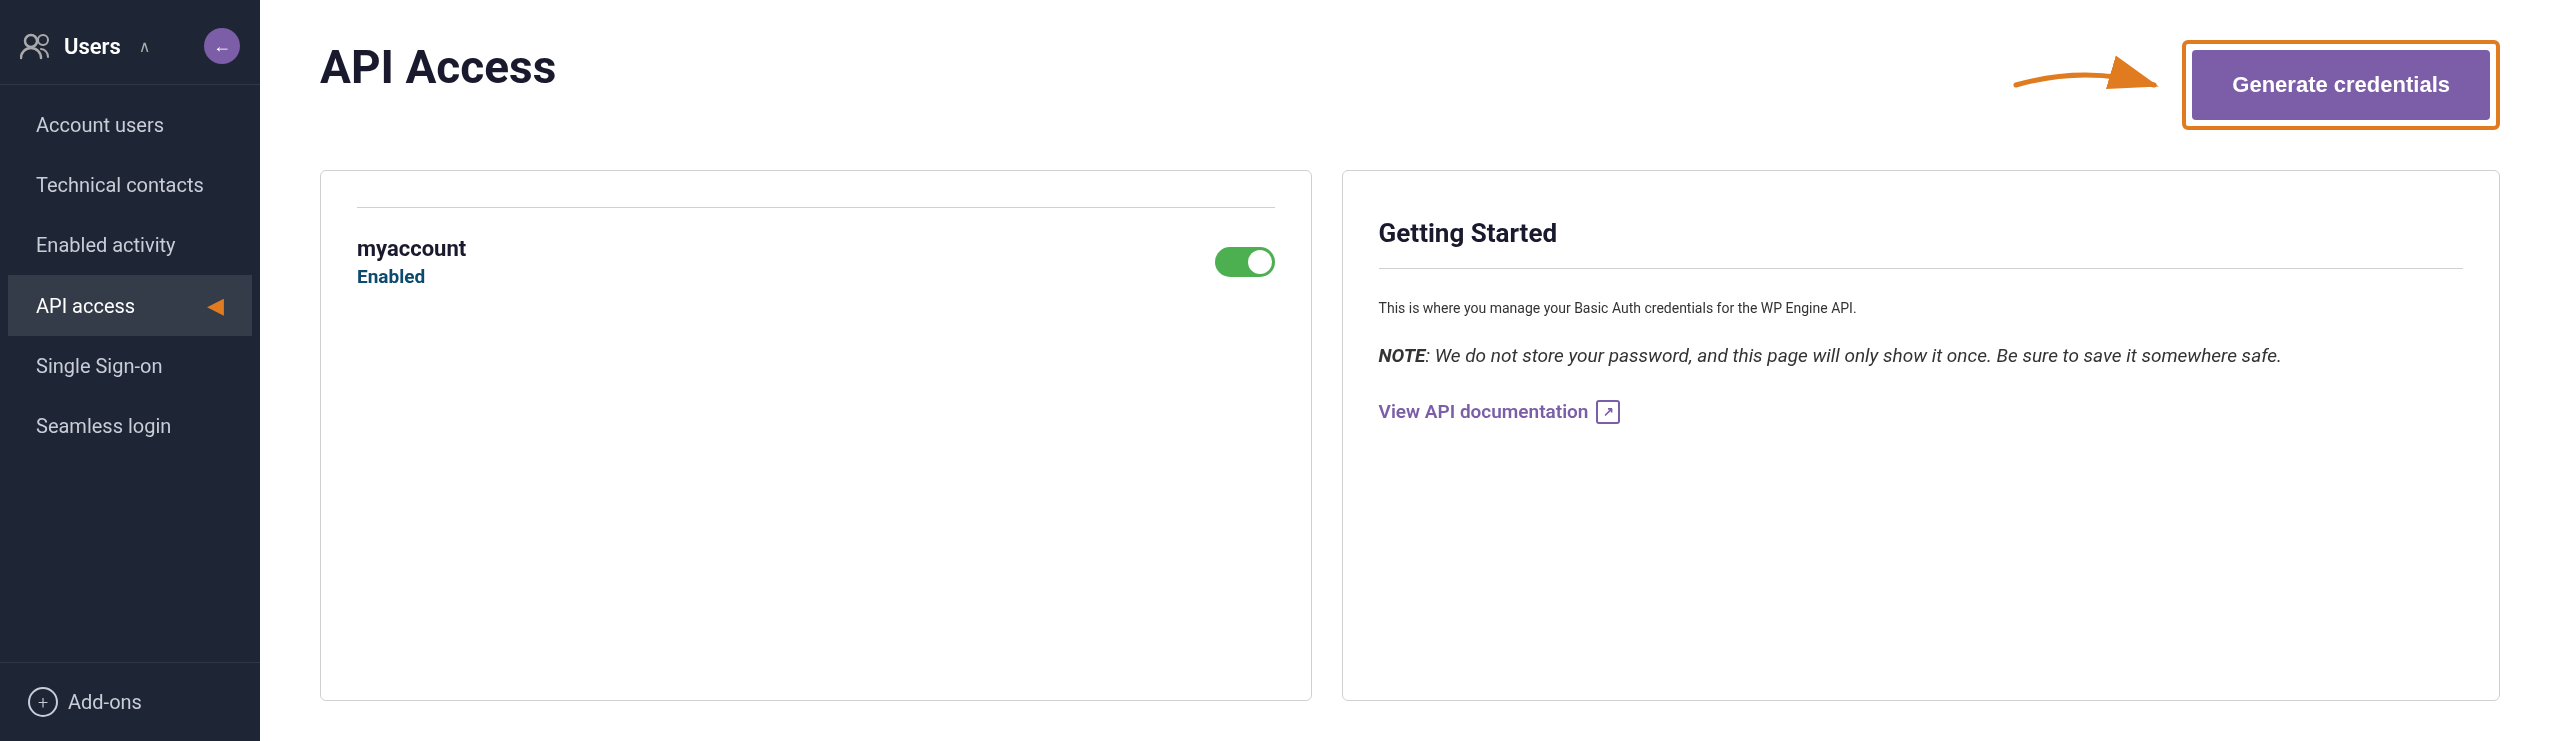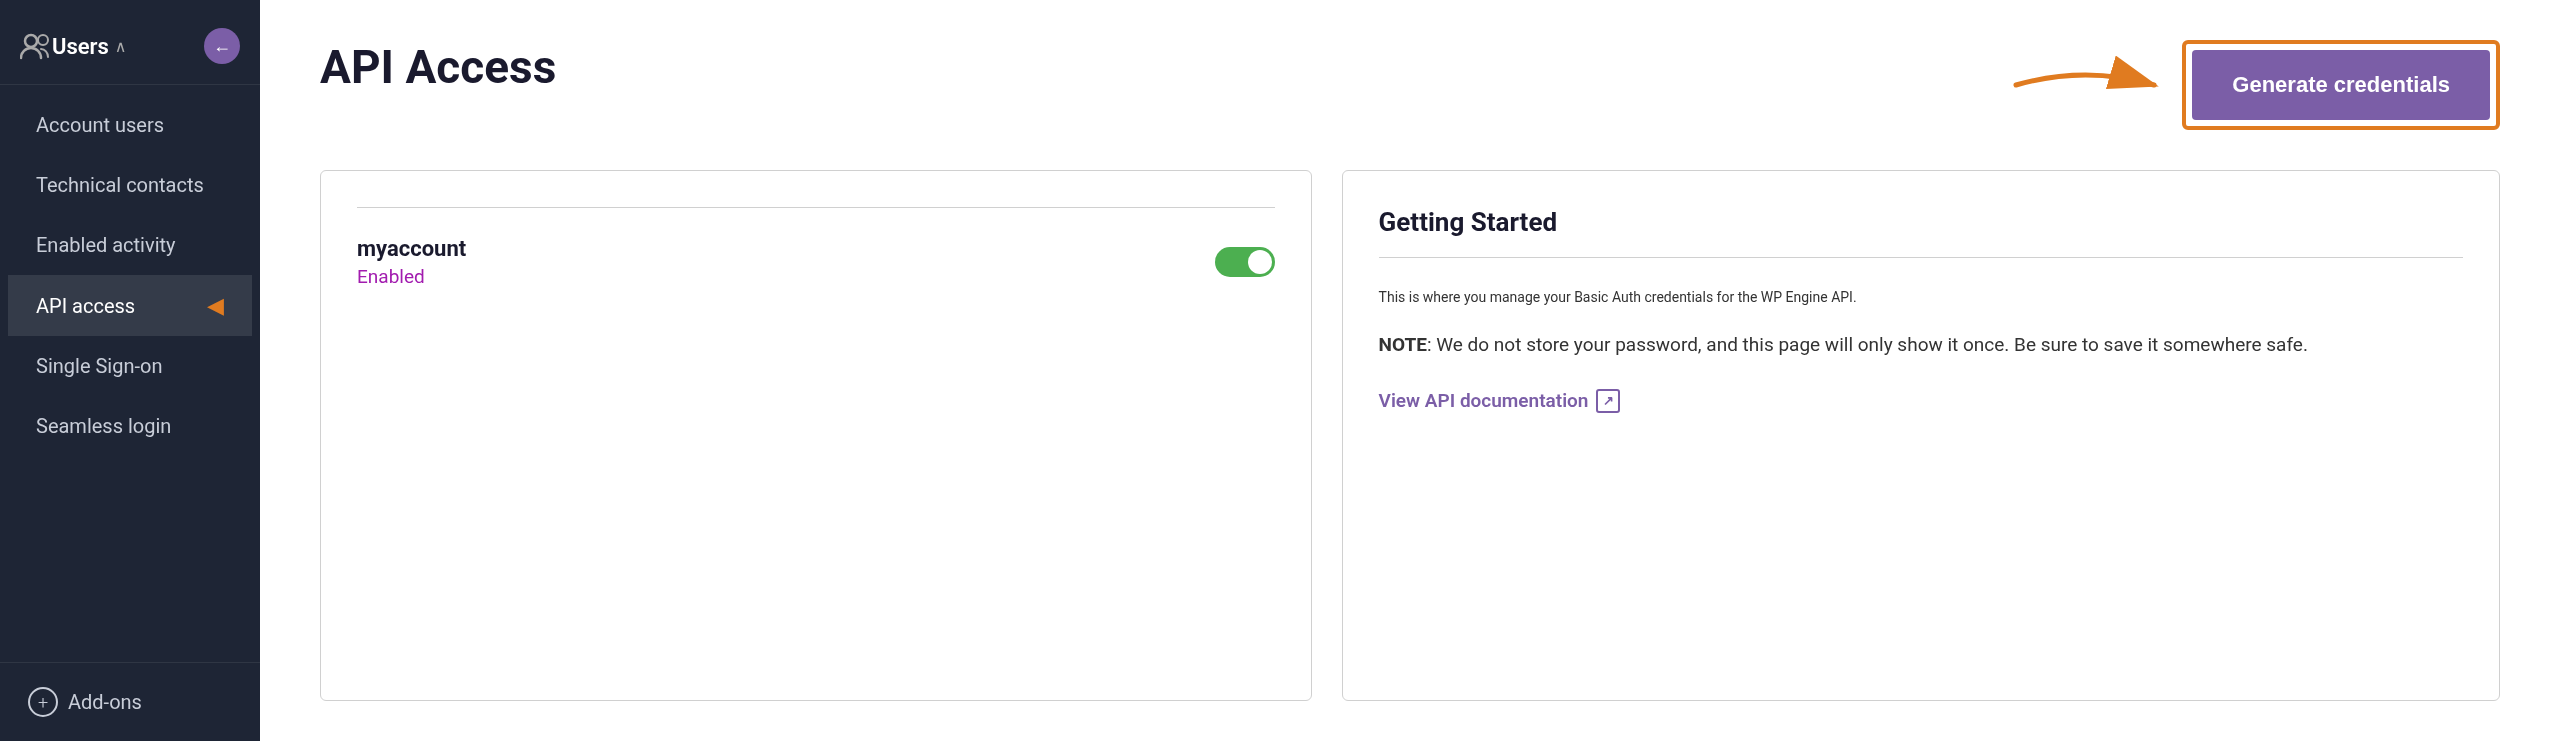--- a/index.html
+++ b/index.html
@@ -27,20 +27,21 @@
       display: flex;
       align-items: center;
       justify-content: space-between;
       padding: 28px 20px 20px 20px;
       border-bottom: 1px solid rgba(255,255,255,0.08);
     }
 
     .sidebar-title-row {
       display: flex;
       align-items: center;
+      gap: 12px;
     }
 
     .users-icon-wrap {
       display: flex;
       align-items: center;
     }
 
     .sidebar-section-title {
       font-size: 22px;
       font-weight: 600;
@@ -245,22 +246,22 @@
     }
 
     .account-name {
       font-size: 22px;
       font-weight: 700;
       color: #1a1a2e;
     }
 
     .account-status {
       font-size: 19px;
-      color: #a21caf;
-      font-weight: 400;
+      color: #0c4a6e;
+      font-weight: 700;
       margin-top: 4px;
     }
 
     
     .toggle {
       width: 60px;
       height: 30px;
       background: #4caf50;
       border-radius: 15px;
       position: relative;
@@ -276,34 +277,36 @@
       background: #fff;
       border-radius: 50%;
     }
 
     
     .getting-started-title {
       font-size: 26px;
       font-weight: 700;
       color: #1a1a2e;
       margin-bottom: 20px;
+      margin-top: 11px;
     }
 
     .getting-started-text {
       font-size: 14px;
       color: #333;
       line-height: 1.6;
       margin-bottom: 22px;
     }
 
     .getting-started-note {
       font-size: 19px;
       color: #333;
       line-height: 1.6;
       margin-bottom: 28px;
+      font-style: italic;
     }
 
     .note-bold {
       font-weight: 700;
     }
 
     .view-docs-link {
       display: inline-flex;
       align-items: center;
       gap: 8px;

